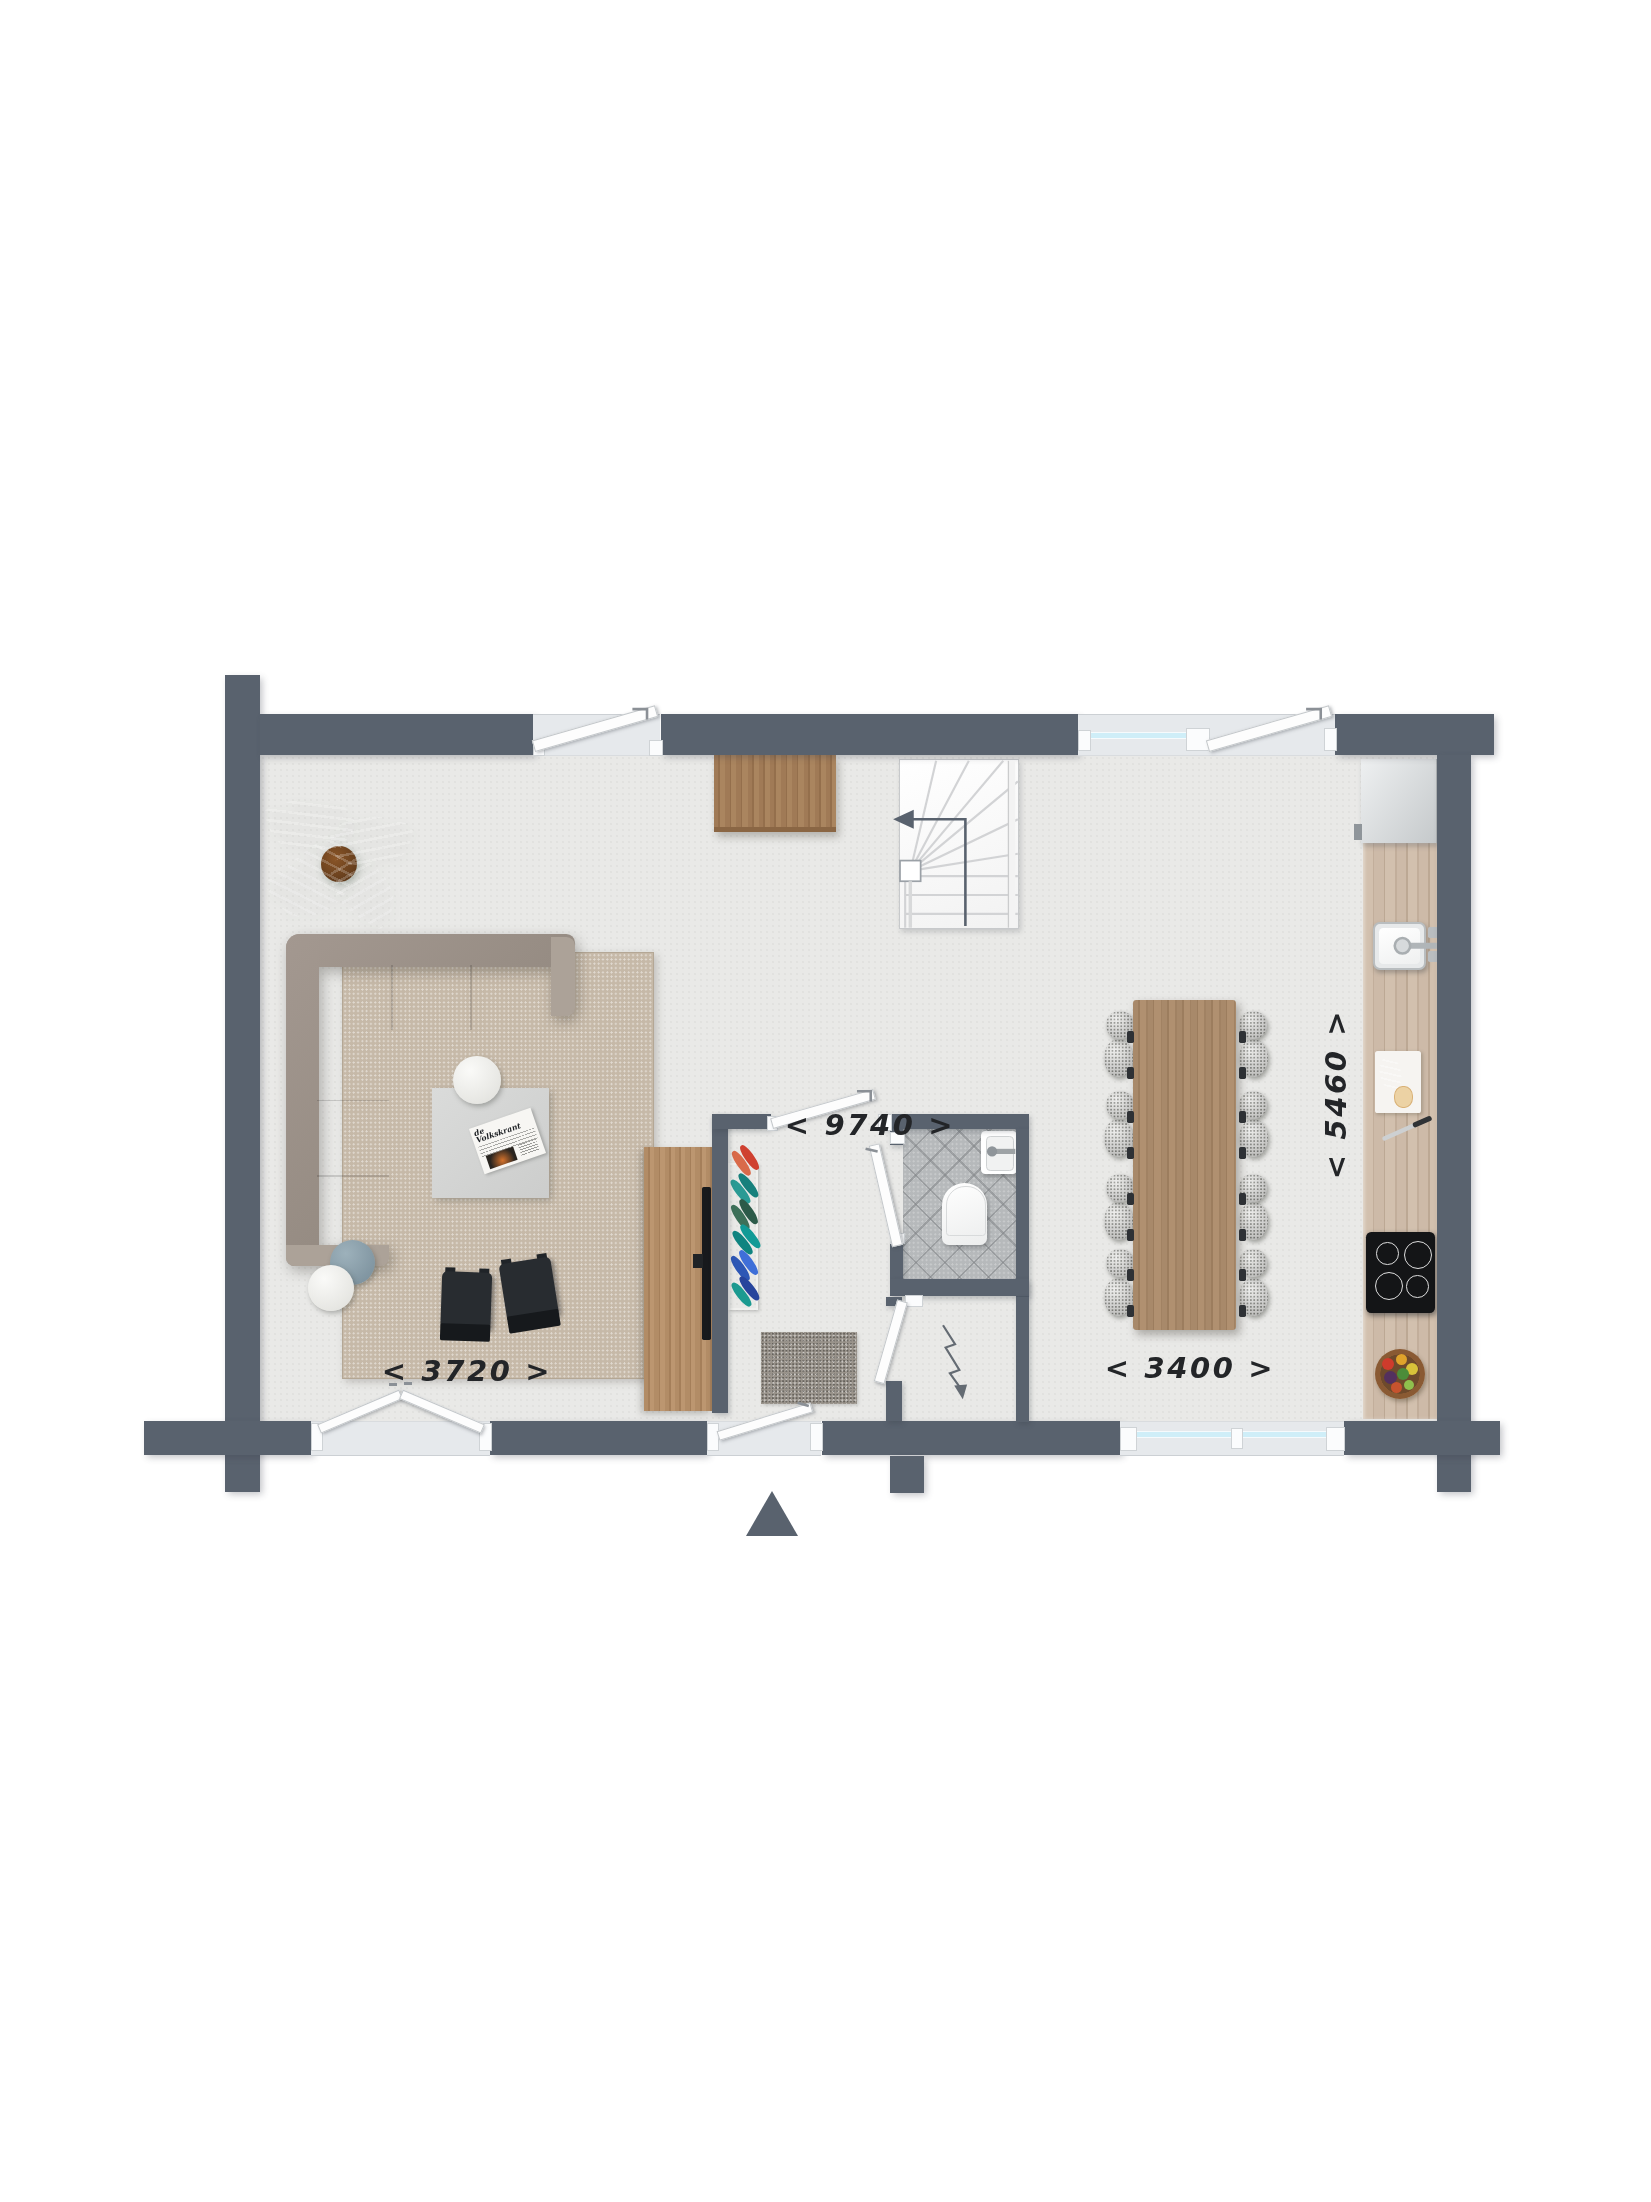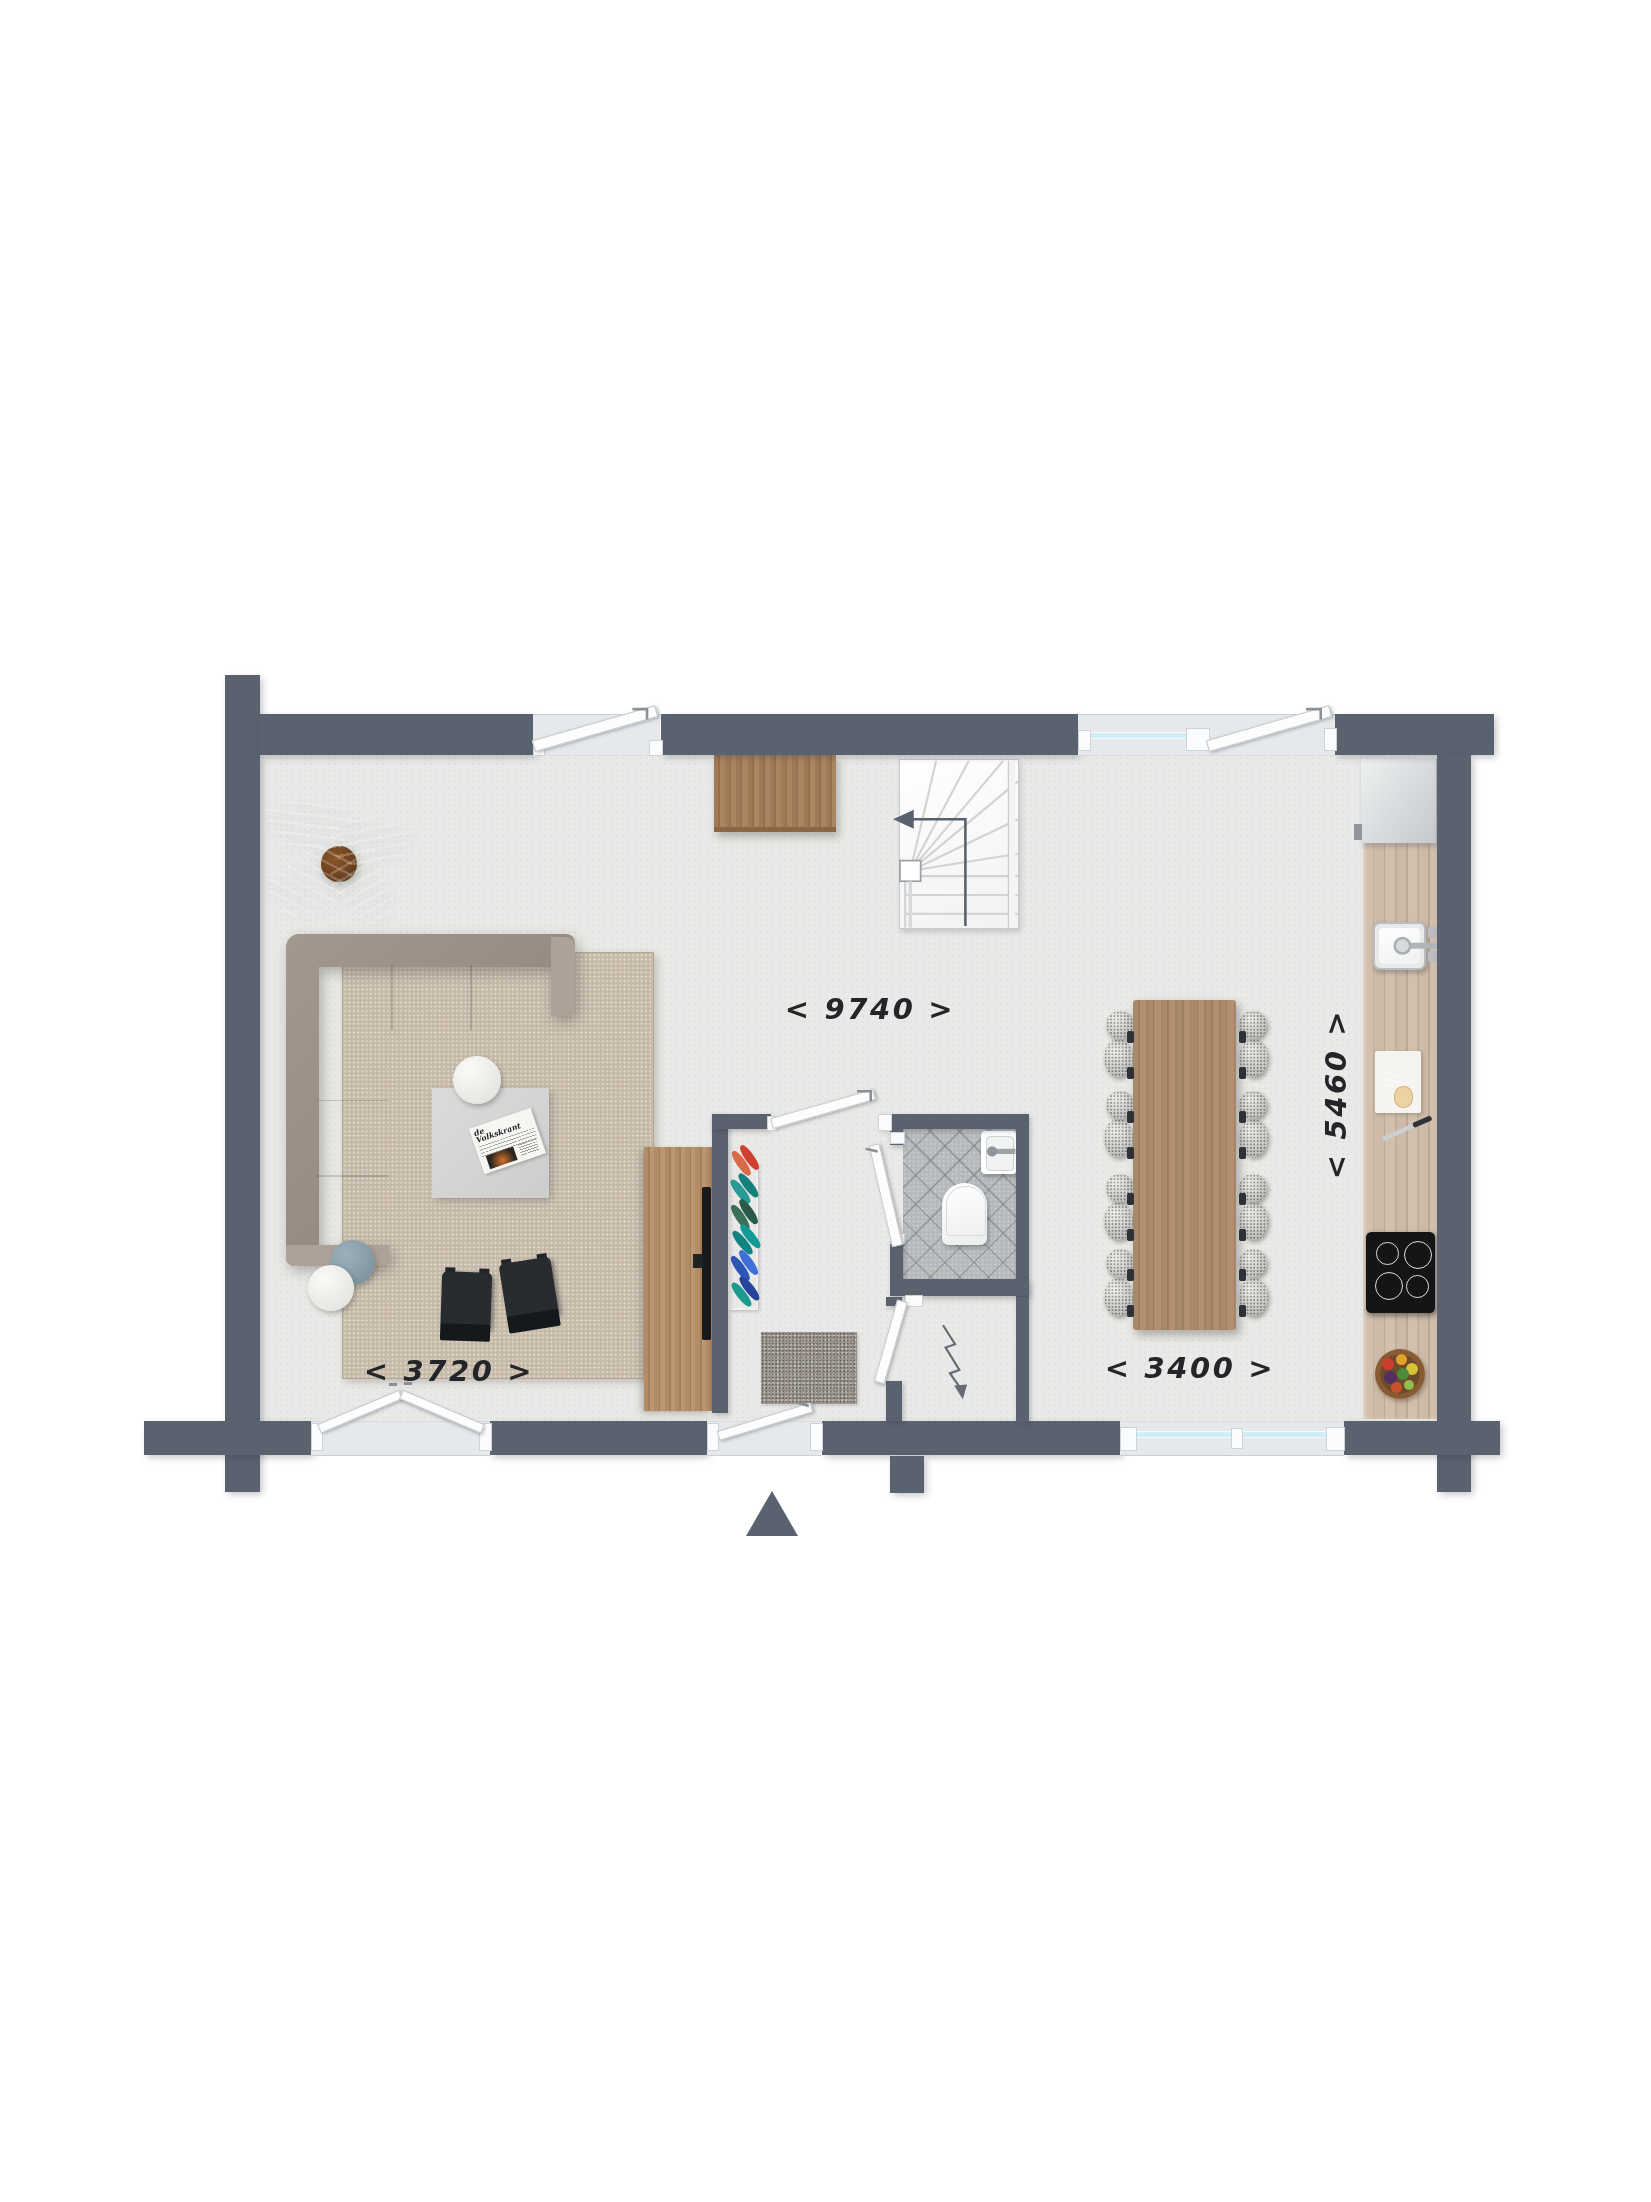--- a/index.html
+++ b/index.html
@@ -250,22 +250,22 @@
   <div class="abs post" style="left:878px;top:1114px;width:12px;height:14.6px;"></div>
   <div class="abs leaf" style="left:773px;top:1118px;width:105px;height:8.6px;transform:rotate(-16deg);transform-origin:left bottom;"></div>
 
   <div class="abs post" style="left:890px;top:1132px;width:13px;height:10.3px;"></div>
   <div class="abs post" style="left:890px;top:1233px;width:13px;height:8.6px;"></div>
   <div class="abs leaf" style="left:892px;top:1142px;width:8.6px;height:102px;transform:rotate(-13deg);transform-origin:center bottom;"></div>
 
   <div class="abs post" style="left:905px;top:1295px;width:15.5px;height:9.5px;"></div>
   <div class="abs leaf" style="left:897px;top:1301px;width:8.6px;height:83px;transform:rotate(16deg);transform-origin:center top;"></div>
 
-  <div class="abs lbl" style="left:741px;top:992px;width:258px;">&lt; 9740 &gt;</div>
-  <div class="abs lbl" style="left:320px;top:1354px;width:258px;">&lt; 3720 &gt;</div>
+  <div class="abs lbl" style="left:741px;top:1108px;width:258px;">&lt; 9740 &gt;</div>
+  <div class="abs lbl" style="left:338px;top:1354px;width:258px;">&lt; 3720 &gt;</div>
   <div class="abs lbl" style="left:1061px;top:1351px;width:258px;">&lt; 3400 &gt;</div>
   <div class="abs lbl" style="left:1207px;top:1077px;width:258px;transform:rotate(-90deg);">&lt; 5460 &gt;</div>
 
   <div class="abs" style="left:746px;top:1491px;width:0;height:0;border-left:26px solid transparent;border-right:26px solid transparent;border-bottom:45px solid #59626e;z-index:30;"></div>
 
   <svg class="overlay" width="1652" height="2203" viewBox="0 0 1920 2560">
     <g stroke="#d2d3d5" stroke-width="2.5" fill="none">
       <line x1="1052" y1="1062" x2="1183" y2="1062"></line>
       <line x1="1052" y1="1040" x2="1183" y2="1040"></line>
       <line x1="1052" y1="1018" x2="1183" y2="1018"></line>

